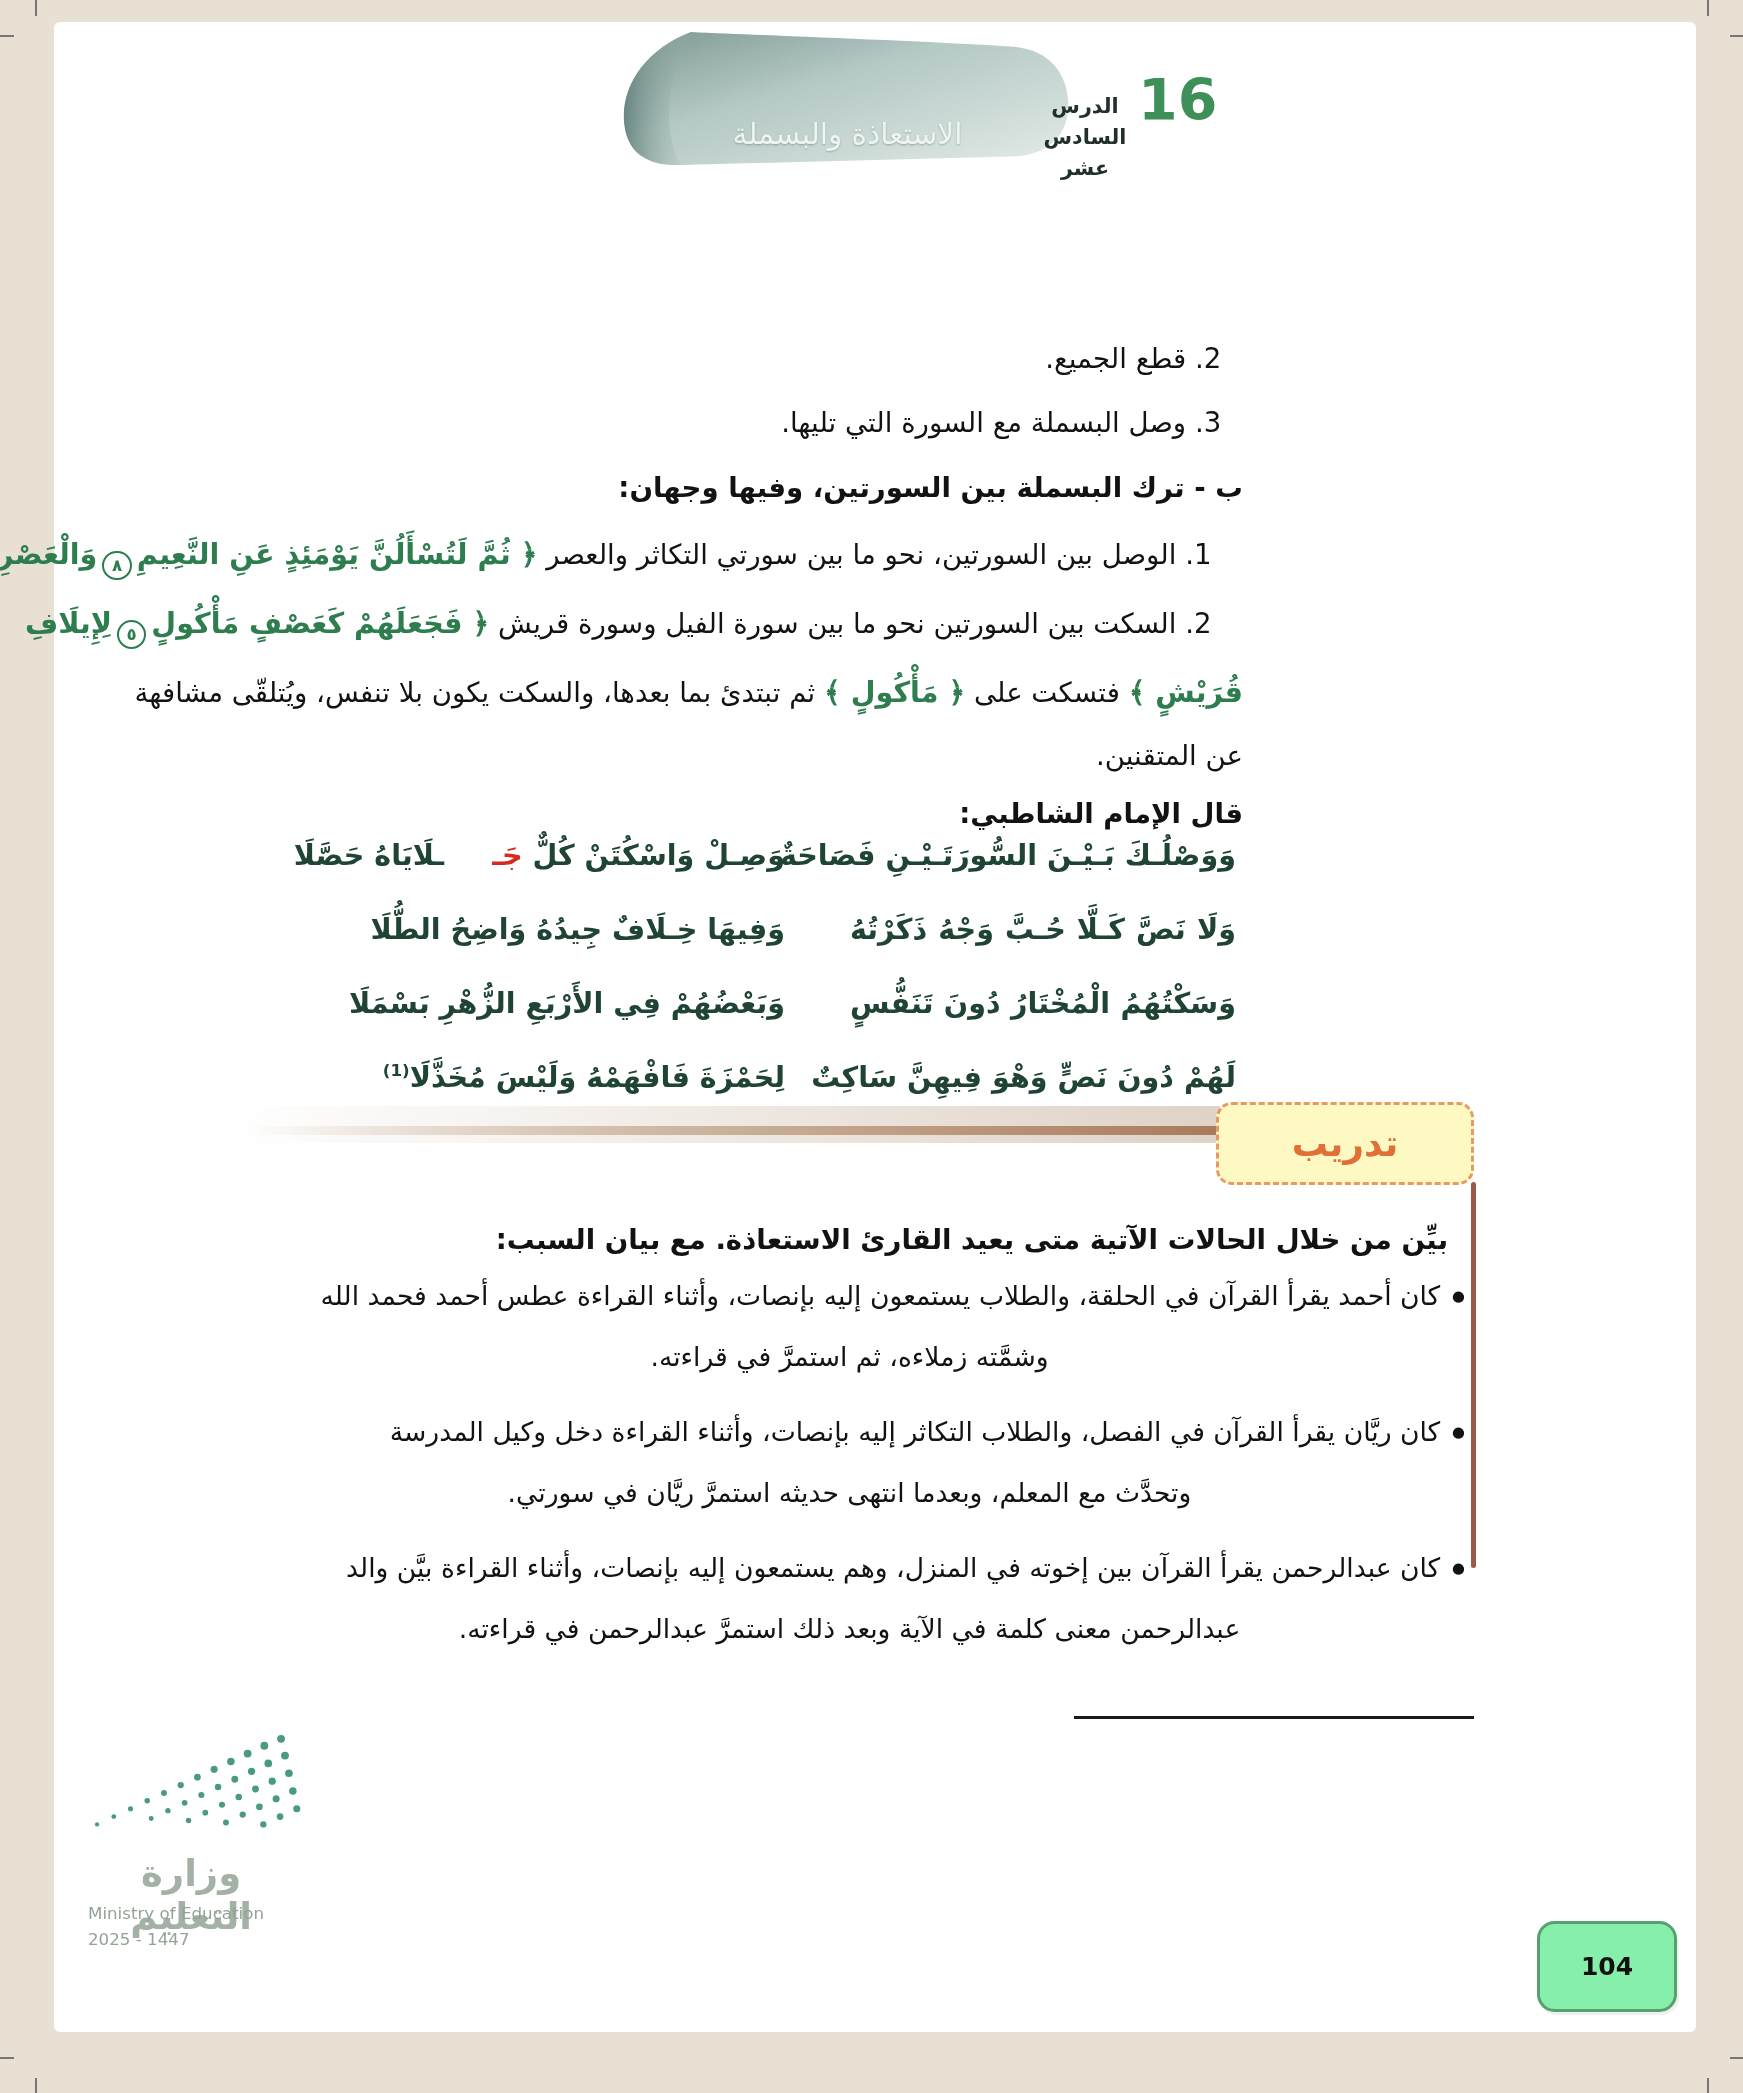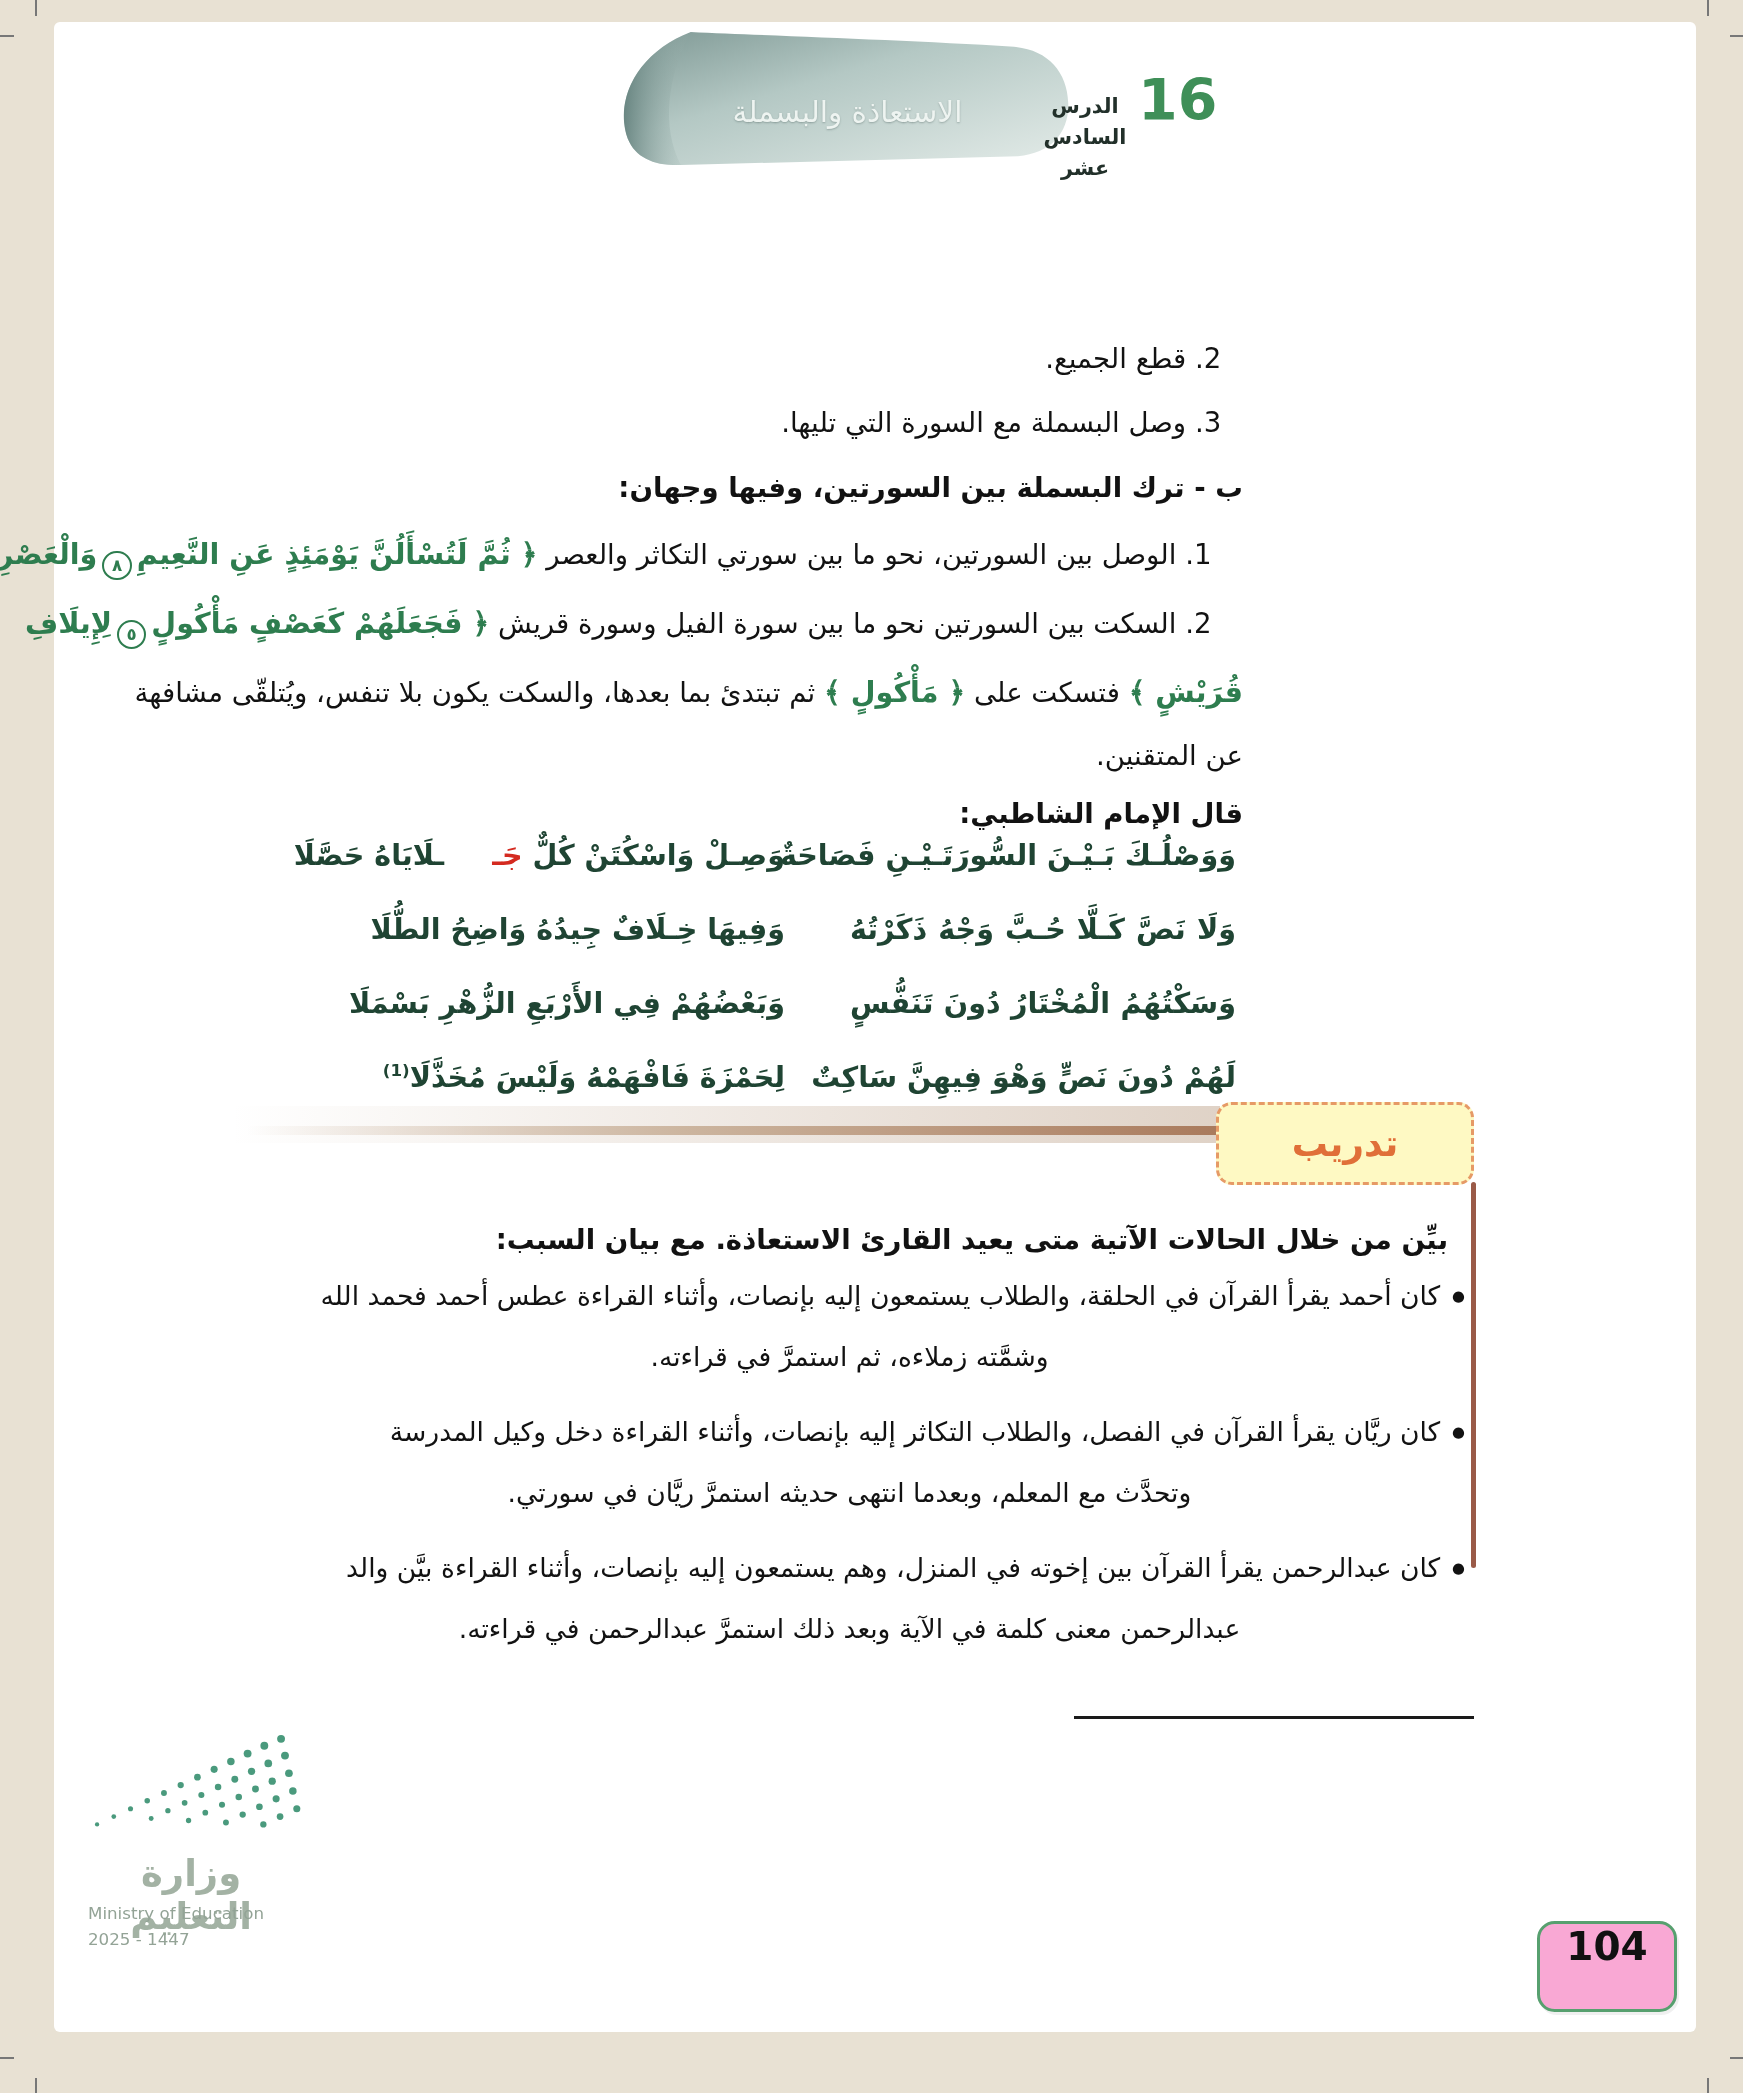--- a/index.html
+++ b/index.html
@@ -15,21 +15,21 @@
 
   .page {
     position:absolute; left:54px; top:21.7px;
     width:1642px; height:2010px;
     background:#ffffff; border-radius:5.9px;
   }
 
   
   .banner-svg { position:absolute; left:552px; top:5.9px; }
   .banner-title {
-    position:absolute; left:621px; top:73px; width:345px;
+    position:absolute; left:621px; top:95px; width:345px;
     text-align:center; font-size:29.6px; color:#eef4f1;
     letter-spacing:1px; direction:rtl;
     text-shadow:0 1px 2px rgba(60,80,76,.35);
   }
   .lesson-label {
     position:absolute; left:975px; top:69px; width:112px;
     text-align:center; font-size:20.7px; font-weight:bold;
     color:#22302a; line-height:1.5; direction:rtl;
   }
   .lesson-number {
@@ -109,23 +109,23 @@
   
   .logo-svg { position:absolute; left:24.6px; top:1707px; }
   .wordmark {
     position:absolute; left:24.6px; top:1830px; width:225px; text-align:center;
     font-size:37px; font-weight:bold; color:#a3b2a4; direction:rtl;
   }
   .min-en  { position:absolute; left:34px; top:1881px; font-size:16.7px; color:#93a396; }
   .min-yrs { position:absolute; left:34px; top:1907px; font-size:16.7px; color:#93a396; }
   .page-num {
     position:absolute; left:1483px; top:1899px; width:140px; height:91px;
-    background:#f9a8d4; border:3px solid #57a06f; border-radius:17.7px;
-    display:flex; align-items:flex-start; justify-content:center;
-    font-size:39px; font-weight:bold; color:#111;
+    background:#86efac; border:3px solid #57a06f; border-radius:17.7px;
+    display:flex; align-items:center; justify-content:center;
+    font-size:25px; font-weight:bold; color:#111;
     box-shadow:2px 3px 0 rgba(0,0,0,.06);
   }
 </style>
 </head>
 <body>
 
 <div class="crop" style="left:35px;top:0;width:2px;height:15.8px"></div>
 <div class="crop" style="left:0;top:35px;width:13.8px;height:2px"></div>
 <div class="crop" style="left:1707px;top:0;width:2px;height:15.8px"></div>
 <div class="crop" style="left:1730px;top:35px;width:13.8px;height:2px"></div>

